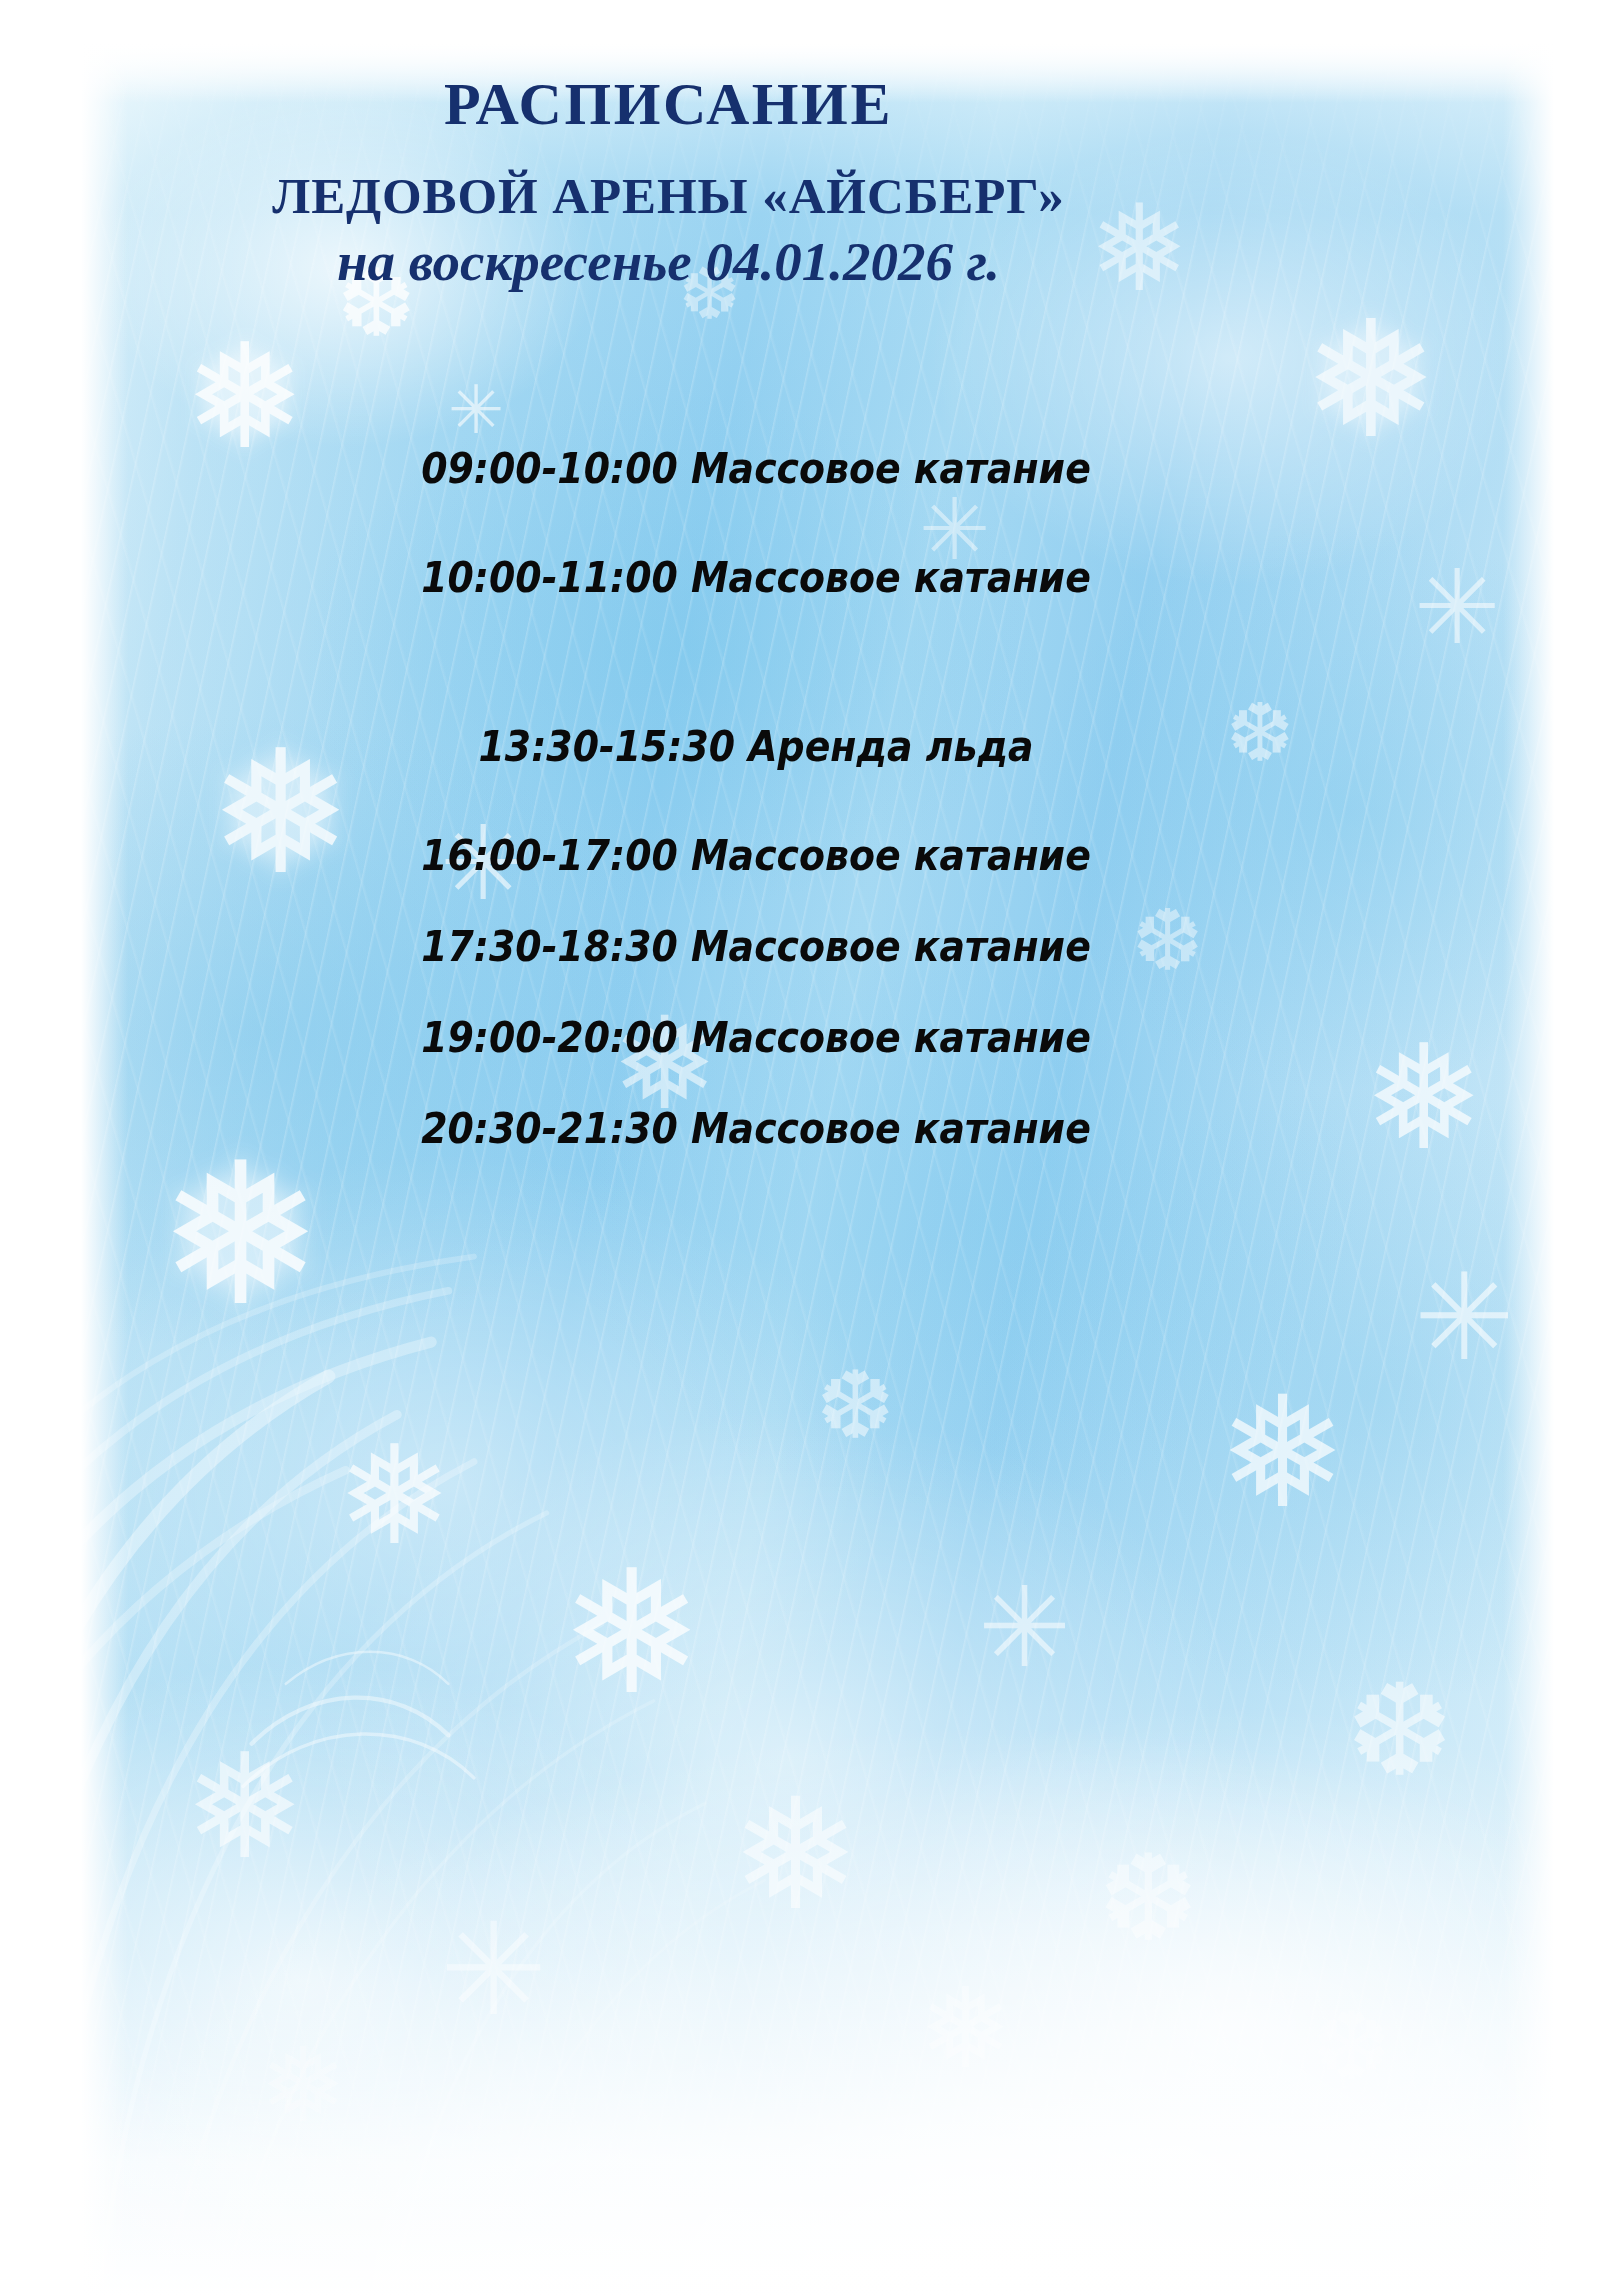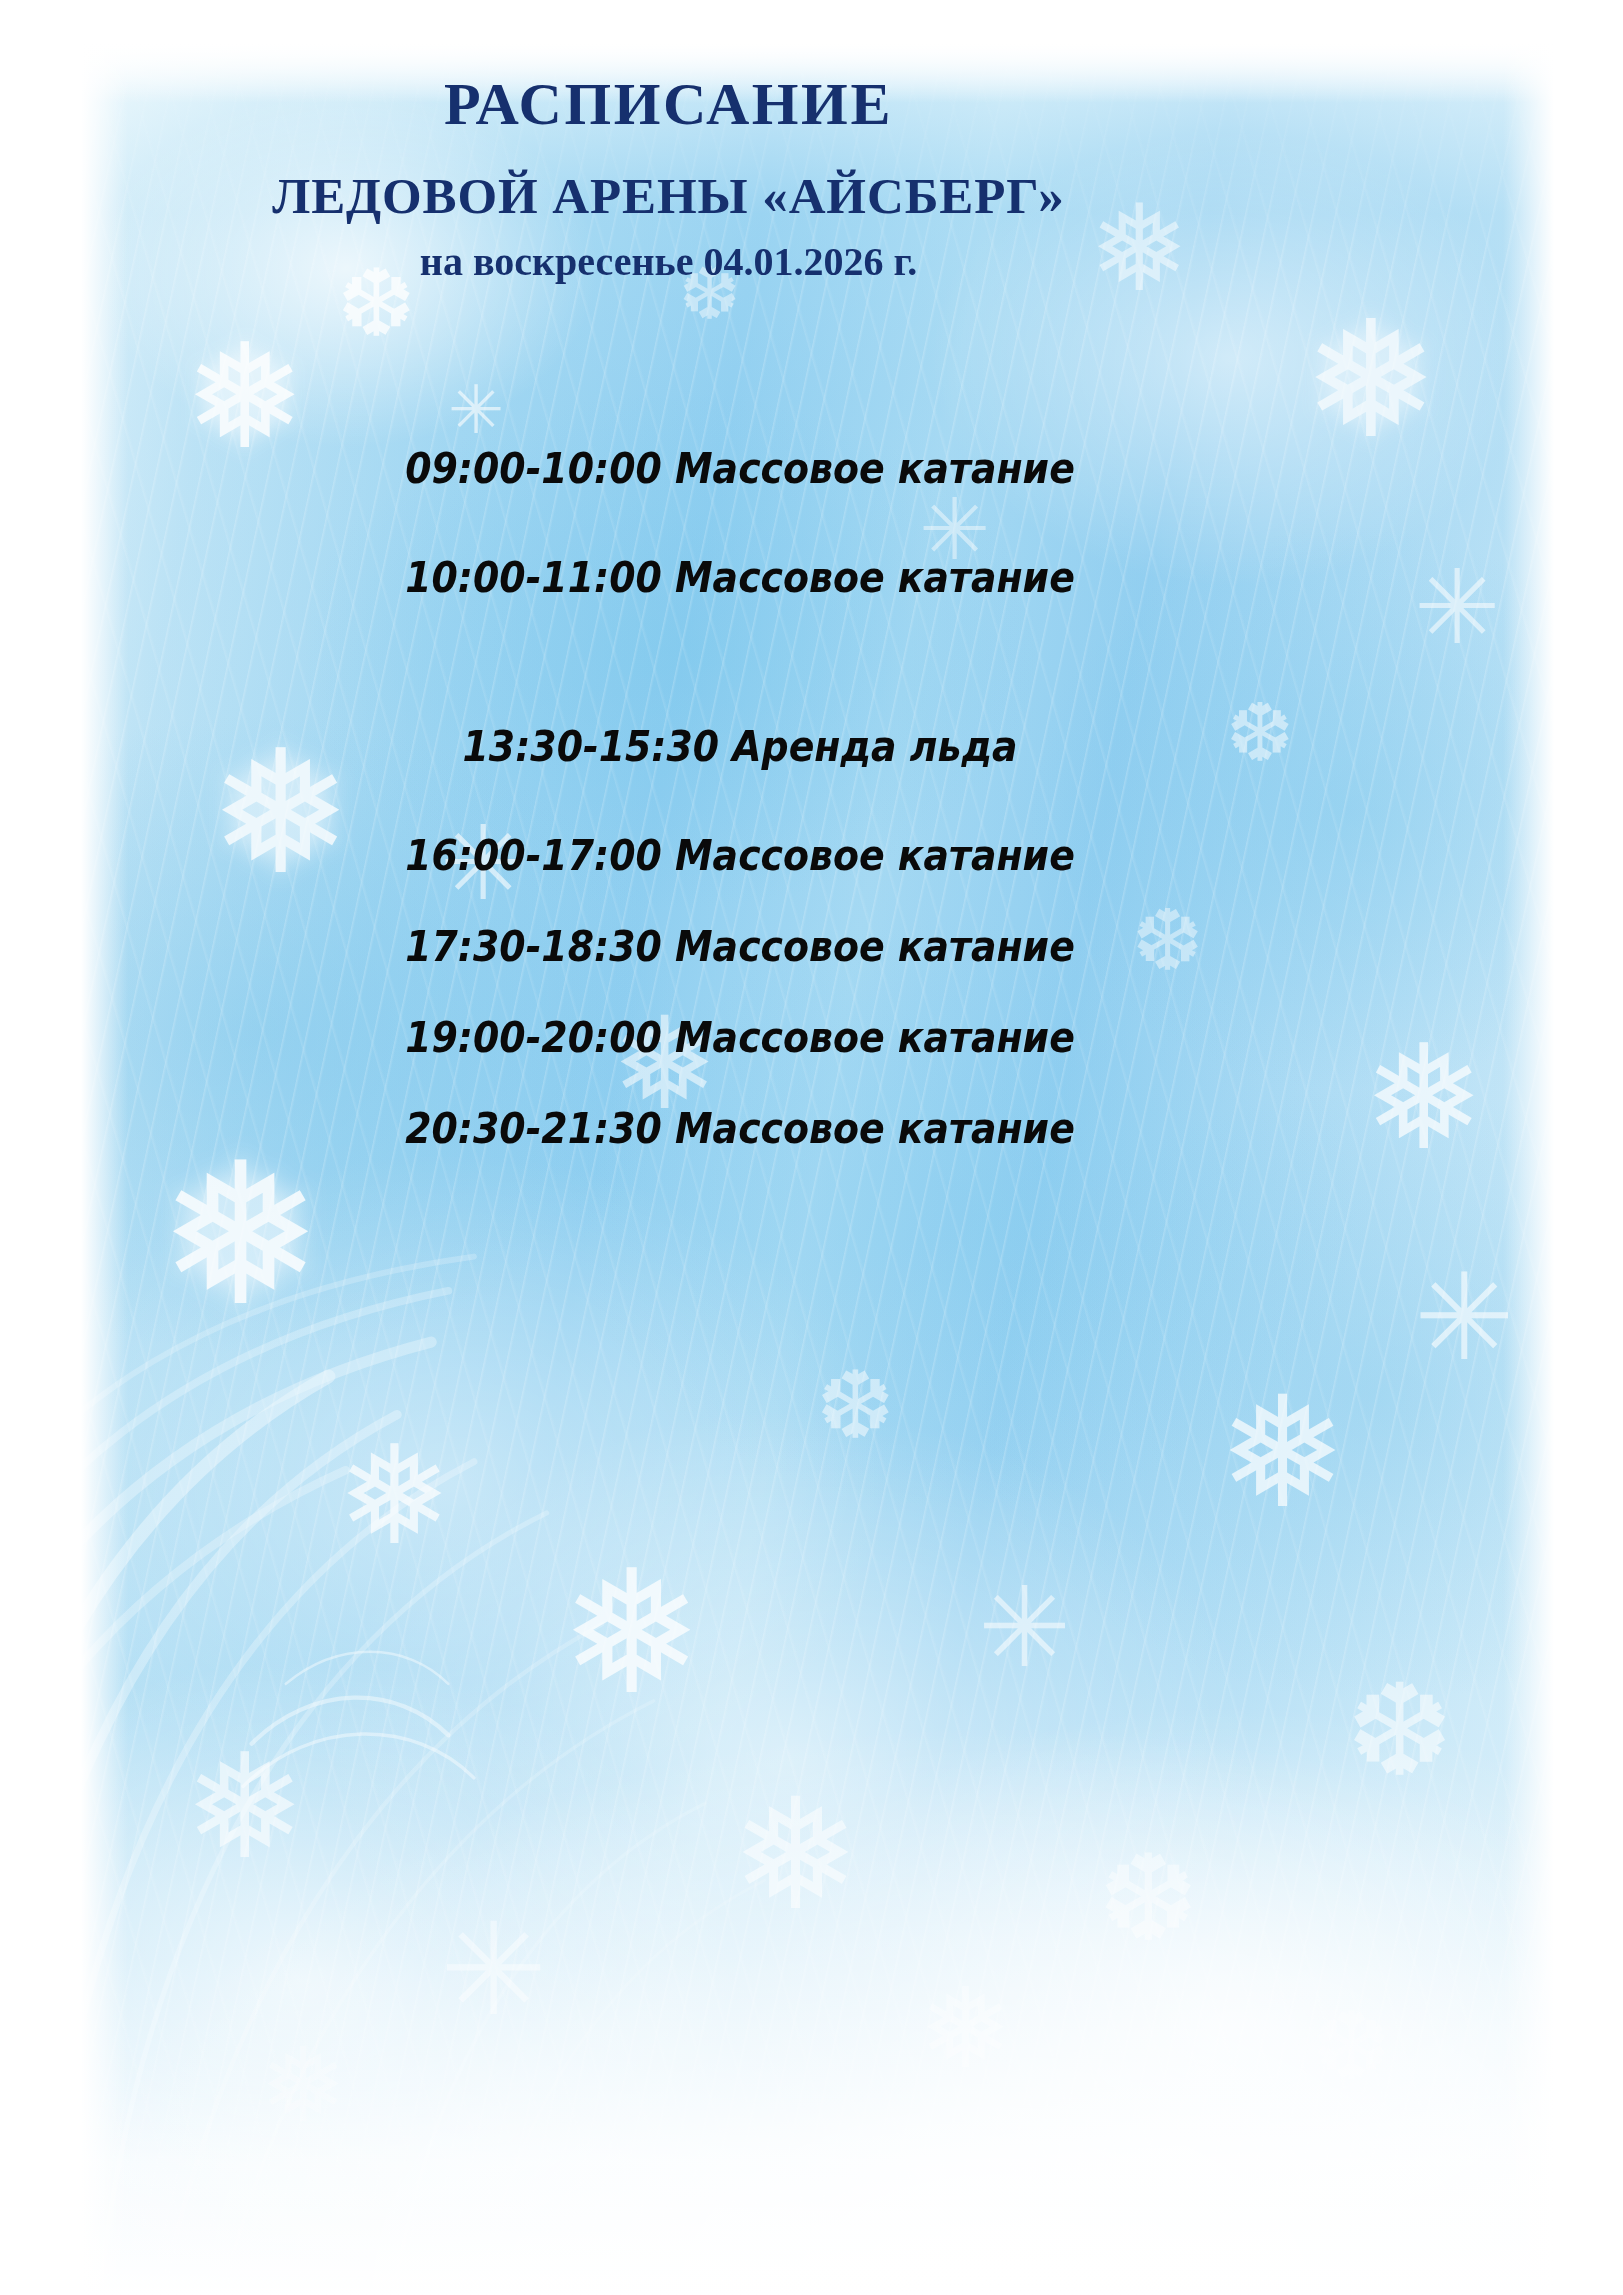--- a/index.html
+++ b/index.html
@@ -154,29 +154,29 @@
   }
   .title-line {
     font-family: "Liberation Serif", "DejaVu Serif", serif;
     font-weight: bold;
     color: #16306e;
     letter-spacing: 0.4px;
     white-space: nowrap;
   }
   .title-line.l1 { font-size: 60px; line-height: 68px; letter-spacing: 2.6px; }
   .title-line.l2 { font-size: 51px; line-height: 65px; letter-spacing: 0.9px; margin-top: 26px; }
-  .title-line.l3 { font-size: 40px; line-height: 65px; letter-spacing: 0px; }
+  .title-line.l3 { font-size: 55px; line-height: 65px; letter-spacing: 0px; font-style: italic; }
 
   .schedule {
     position: absolute;
     left: 0;
     top: 436px;
     width: 1624px;
   }
-  .sched-item { width: 1480px; text-align: center; }
+  .sched-item { width: 1480px; text-align: center; padding-left: 16px; }
 
   .sched-line {
     font-family: "DejaVu Sans", "Liberation Sans", sans-serif;
     font-weight: bold;
     font-style: italic;
     color: #0a0a0a;
     font-size: 43px;
     line-height: 65px;
     transform: scaleX(0.88);
     transform-origin: center center;

